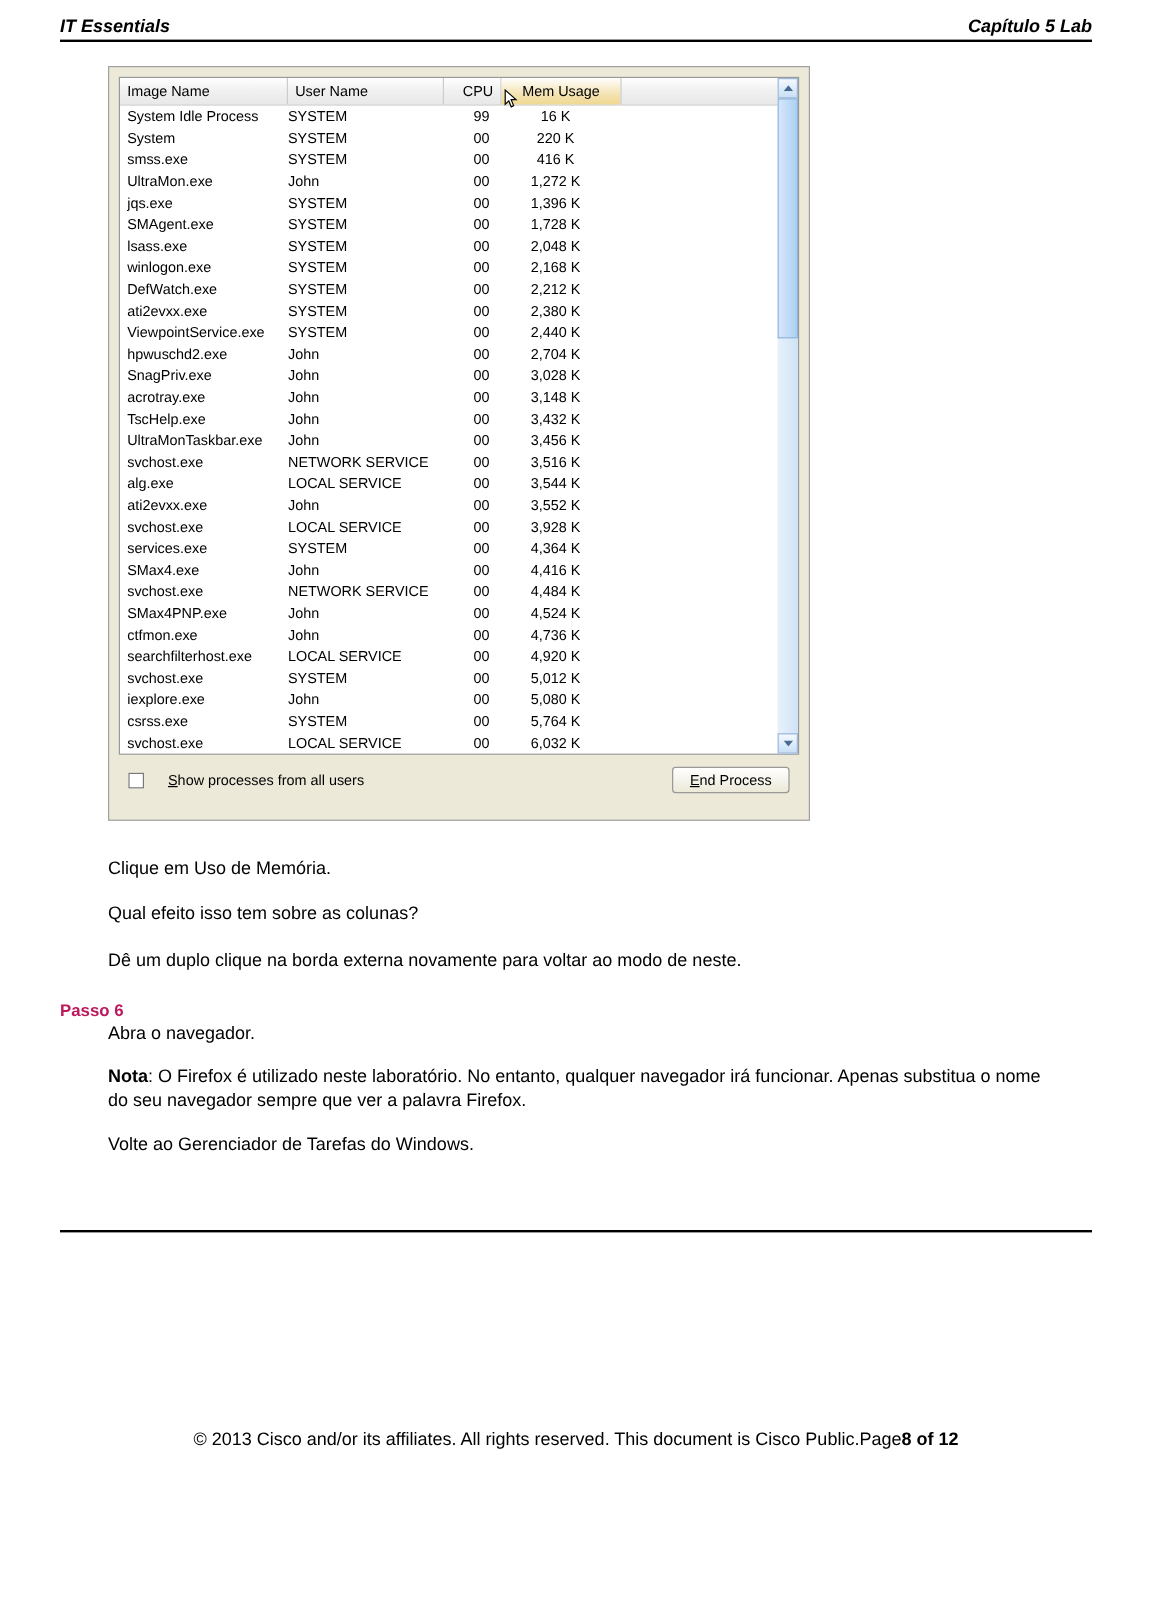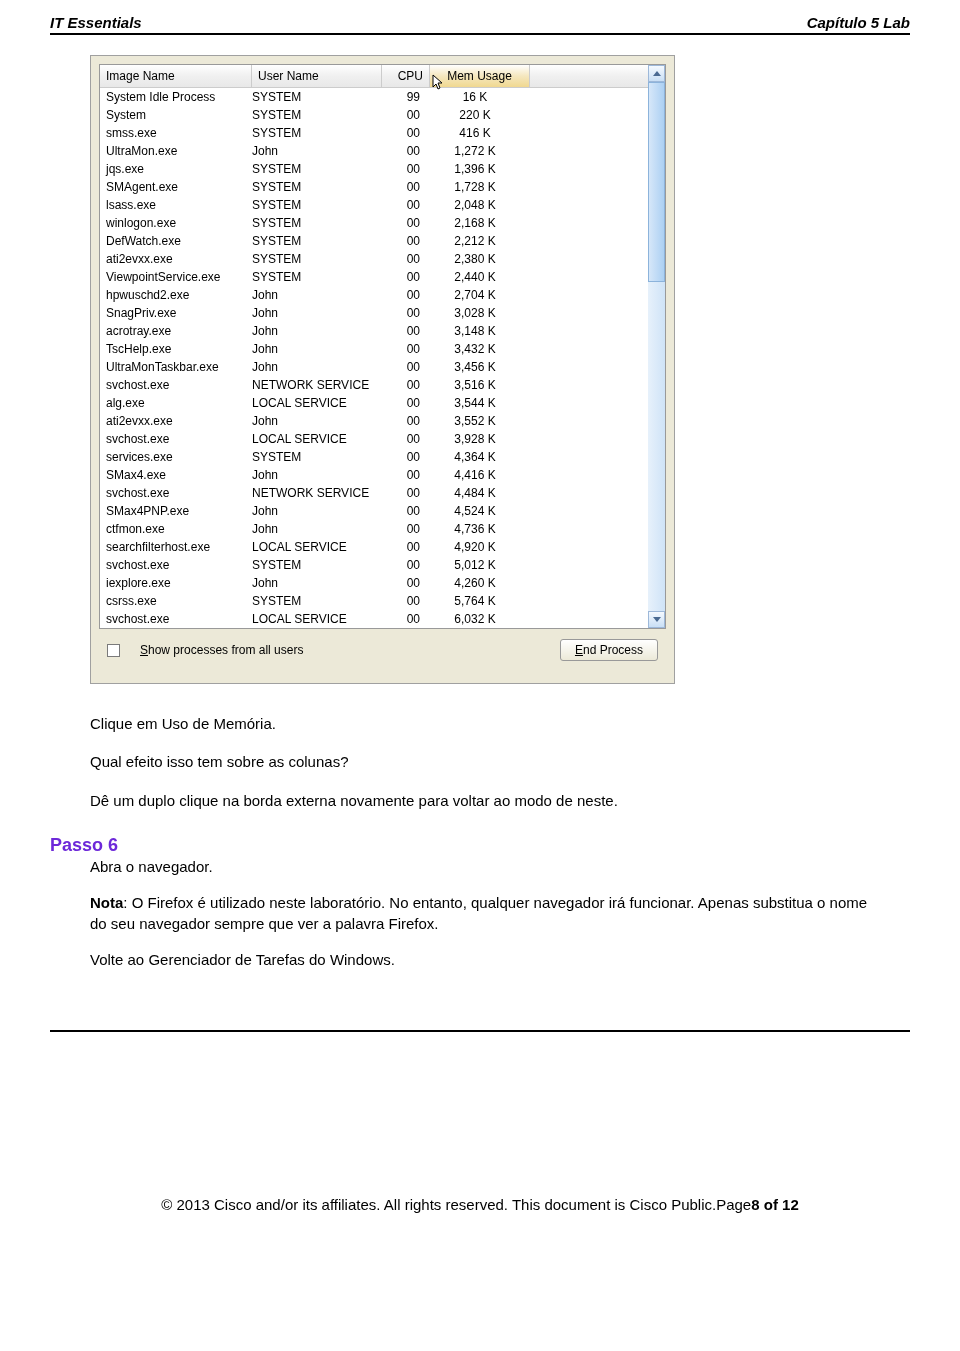--- a/index.html
+++ b/index.html
@@ -11,36 +11,36 @@
     .tm-body { padding: 8px; }
     .listview { border: 1px solid #999; background: #fff; }
     .lv-scroll { display: flex; }
     .lv-table { flex: 1; }
     .lv-header { display: flex; background: linear-gradient(#fff, #f0f0f0 50%, #e8e8e8); border-bottom: 1px solid #ccc; font-family: Tahoma, sans-serif; font-size: 12px; }
     .lv-header .col { border-right: 1px solid #ccc; padding: 4px 6px; position: relative; }
     .lv-header .col.sorted { background: linear-gradient(#fff, #f5e7bf 50%, #f0d890); }
     .cursor-icon { position: absolute; left: 2px; bottom: -8px; font-size: 14px; pointer-events: none; }
     .lv-rows { font-family: Tahoma, sans-serif; font-size: 12px; }
     .lv-row { display: flex; height: 18px; align-items: center; }
-    .col-image { width: 152px; padding-left: 6px; }
+    .col-image { width: 140px; padding-left: 6px; }
     .col-user  { width: 130px; }
     .col-cpu   { width: 48px; text-align: right; padding-right: 10px; }
     .col-mem   { width: 100px; text-align: center; padding-right: 10px; }
     .scrollbar { width: 17px; background: linear-gradient(90deg,#e7f1fb,#cfe3f7); display:flex; flex-direction:column; }
     .sb-btn { height:17px; background: linear-gradient(#f4f9ff,#c9dff5); border:1px solid #9db8d9; display:flex; align-items:center; justify-content:center; font-size:9px; color:#4a6a92; }
     .sb-thumb { flex:0 0 auto; background: linear-gradient(90deg,#d6e7f9,#acd0f3); border:1px solid #8cb3db; margin:0; }
     .sb-track { flex:1; }
     .lower-bar { display:flex; align-items:center; justify-content:space-between; padding: 10px 8px 14px 8px; font-family: Tahoma, sans-serif; font-size: 12px; }
     .checkbox-wrap { display:flex; align-items:center; gap:20px; }
     .checkbox-box { width:13px; height:13px; border:1px solid #7a7a7a; background:#fff; }
     .win-button { background: linear-gradient(#fff,#ece9d8); border:1px solid #999; border-radius:3px; padding: 3px 14px; font-family: Tahoma, sans-serif; font-size:12px; }
     .content { padding: 0 40px; font-size: 15px; line-height: 1.35; }
     .content p { margin-bottom: 18px; }
     .step-row { display:flex; align-items:flex-start; gap: 2px; margin: 22px 0 18px 0; }
-    .step-label { color: #6d28d9; font-weight: bold; font-size: 18px; margin-right: 8px; }
+    .step-label { color: #be185d; font-weight: bold; font-size: 14px; margin-right: 8px; }
     .step-body p { margin-bottom: 16px; }
     .note-bold { font-weight: bold; }
     .footer-row { display:flex; justify-content:center; align-items:flex-end; padding: 160px 0 0 0; font-size: 15px; }
     .footer-hr { height:2px; background:#000; margin: 60px 0 4px 0; }
     .u { text-decoration: underline; }
   </style>
 </head>
 <body>
 
 <div class="page">
@@ -228,21 +228,21 @@
                 <div class="lv-row">
                   <div class="col-image">svchost.exe</div>
                   <div class="col-user">SYSTEM</div>
                   <div class="col-cpu">00</div>
                   <div class="col-mem">5,012 K</div>
                 </div>
                 <div class="lv-row">
                   <div class="col-image">iexplore.exe</div>
                   <div class="col-user">John</div>
                   <div class="col-cpu">00</div>
-                  <div class="col-mem">4,260 K</div>
+                  <div class="col-mem">5,080 K</div>
                 </div>
                 <div class="lv-row">
                   <div class="col-image">csrss.exe</div>
                   <div class="col-user">SYSTEM</div>
                   <div class="col-cpu">00</div>
                   <div class="col-mem">5,764 K</div>
                 </div>
                 <div class="lv-row">
                   <div class="col-image">svchost.exe</div>
                   <div class="col-user">LOCAL SERVICE</div>

